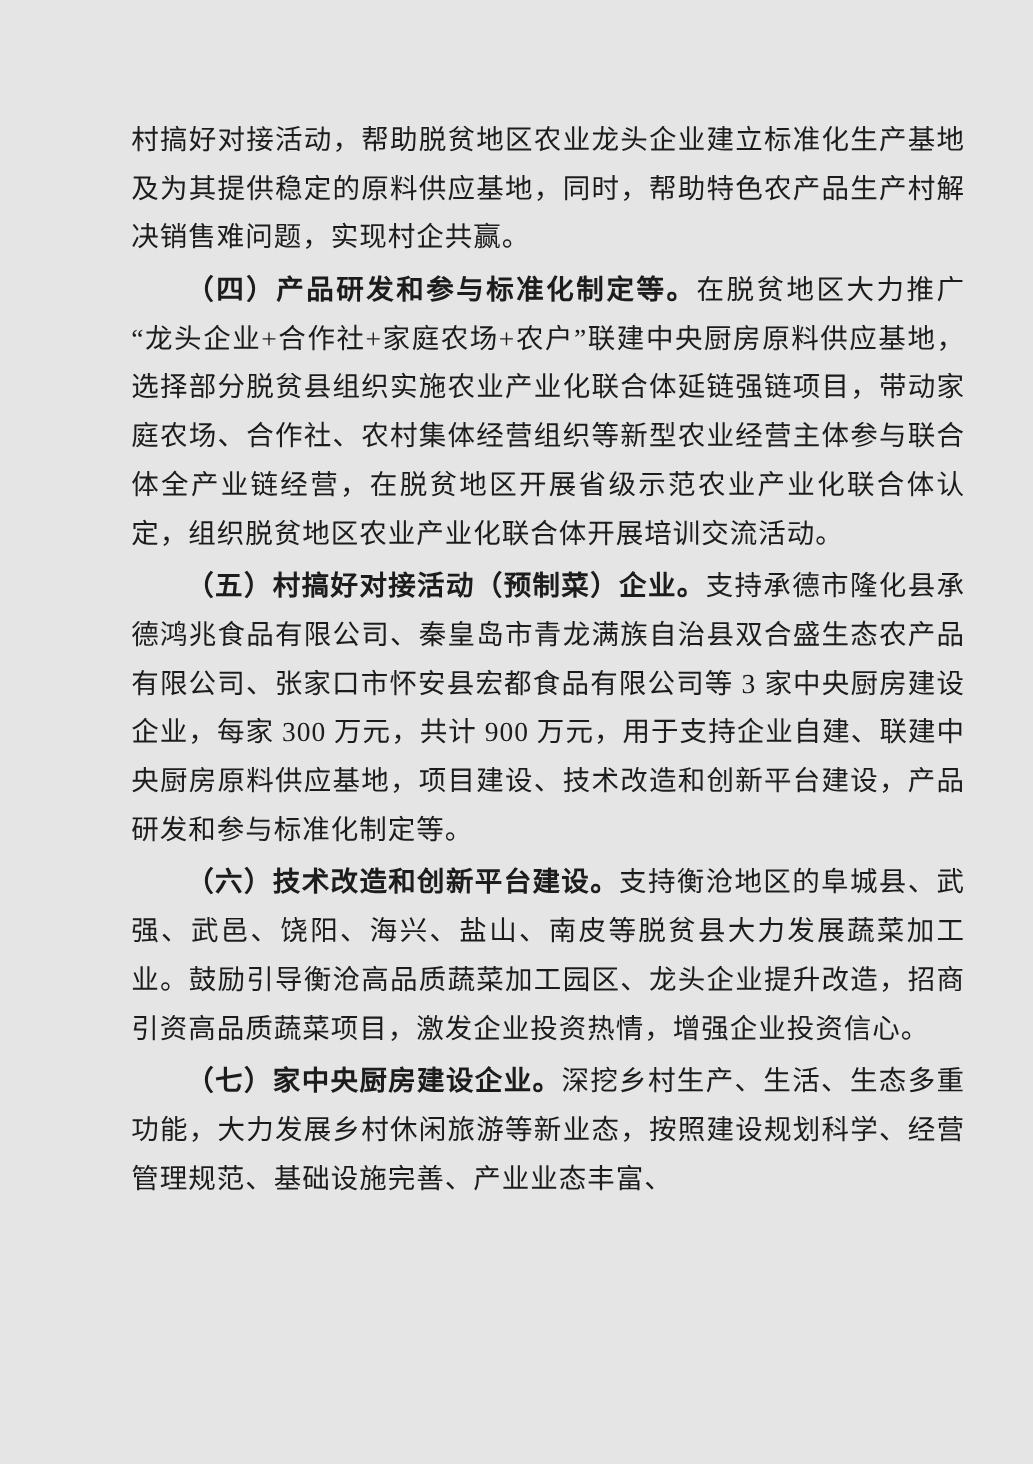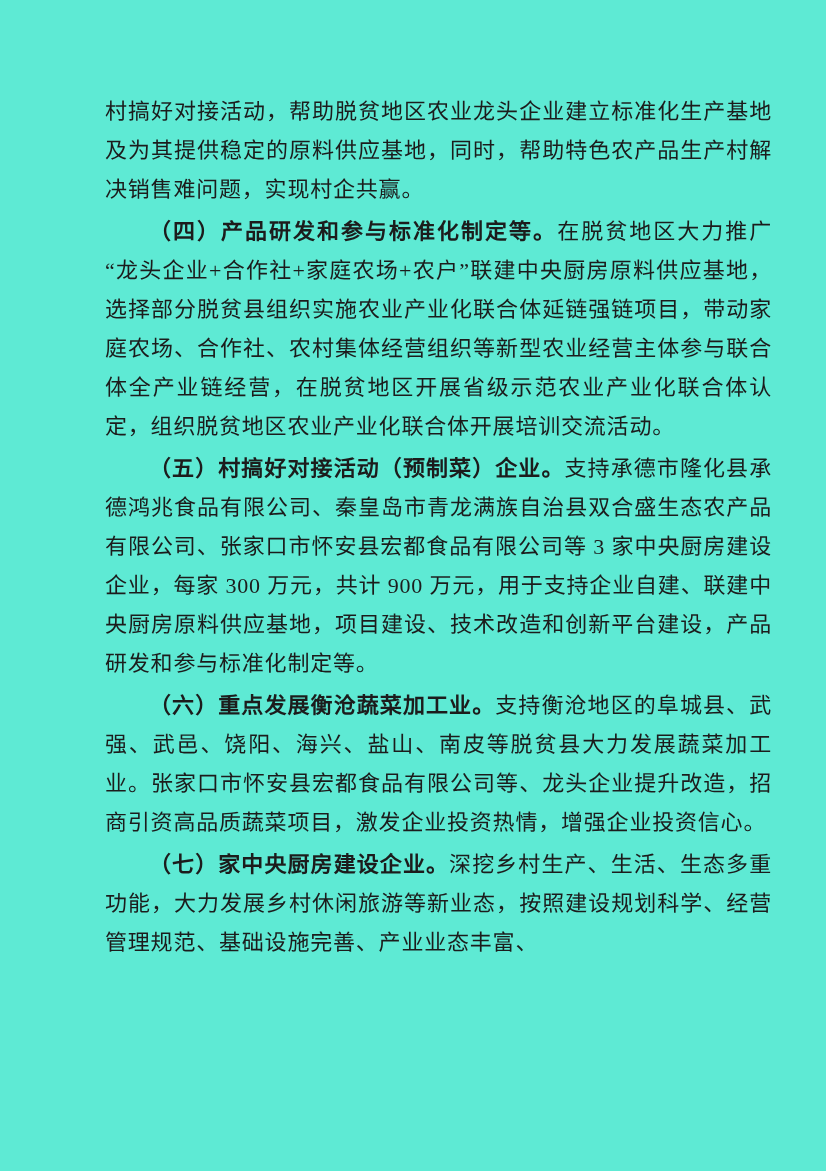--- a/index.html
+++ b/index.html
@@ -4,21 +4,21 @@
 <style>
   html, body {
     margin: 0;
     padding: 0;
     background: #ffffff;
   }
   .page {
     position: relative;
     width: 826px;
     height: 1171px;
-    background: #5eead4;
+    background: #e5e5e5;
     box-sizing: border-box;
     padding: 92px 54px 0 105px;
     overflow: hidden;
   }
   .para {
     margin: 0;
     font-family: "Liberation Serif", "DejaVu Serif", serif;
     font-size: 22px;
     line-height: 39px;
     color: #1c1c1c;
@@ -42,18 +42,18 @@
 
 <div class="page">
   <div>
 
     <p class="para">村搞好对接活动，帮助脱贫地区农业龙头企业建立标准化生产基地及为其提供稳定的原料供应基地，同时，帮助特色农产品生产村解决销售难问题，实现村企共赢。</p>
 
     <p class="para indent"><span class="sec-head">（四）产品研发和参与标准化制定等。</span><span>在脱贫地区大力推广“龙头企业+合作社+家庭农场+农户”联建中央厨房原料供应基地，选择部分脱贫县组织实施农业产业化联合体延链强链项目，带动家庭农场、合作社、农村集体经营组织等新型农业经营主体参与联合体全产业链经营，在脱贫地区开展省级示范农业产业化联合体认定，组织脱贫地区农业产业化联合体开展培训交流活动。</span></p>
 
     <p class="para indent"><span class="sec-head">（五）村搞好对接活动（预制菜）企业。</span><span>支持承德市隆化县承德鸿兆食品有限公司、秦皇岛市青龙满族自治县双合盛生态农产品有限公司、张家口市怀安县宏都食品有限公司等 3 家中央厨房建设企业，每家 300 万元，共计 900 万元，用于支持企业自建、联建中央厨房原料供应基地，项目建设、技术改造和创新平台建设，产品研发和参与标准化制定等。</span></p>
 
-    <p class="para indent"><span class="sec-head">（六）重点发展衡沧蔬菜加工业。</span><span>支持衡沧地区的阜城县、武强、武邑、饶阳、海兴、盐山、南皮等脱贫县大力发展蔬菜加工业。张家口市怀安县宏都食品有限公司等、龙头企业提升改造，招商引资高品质蔬菜项目，激发企业投资热情，增强企业投资信心。</span></p>
+    <p class="para indent"><span class="sec-head">（六）技术改造和创新平台建设。</span><span>支持衡沧地区的阜城县、武强、武邑、饶阳、海兴、盐山、南皮等脱贫县大力发展蔬菜加工业。鼓励引导衡沧高品质蔬菜加工园区、龙头企业提升改造，招商引资高品质蔬菜项目，激发企业投资热情，增强企业投资信心。</span></p>
 
     <p class="para indent"><span class="sec-head">（七）家中央厨房建设企业。</span><span>深挖乡村生产、生活、生态多重功能，大力发展乡村休闲旅游等新业态，按照建设规划科学、经营管理规范、基础设施完善、产业业态丰富、</span></p>
 
   </div>
 </div>
 
 </body></html>

